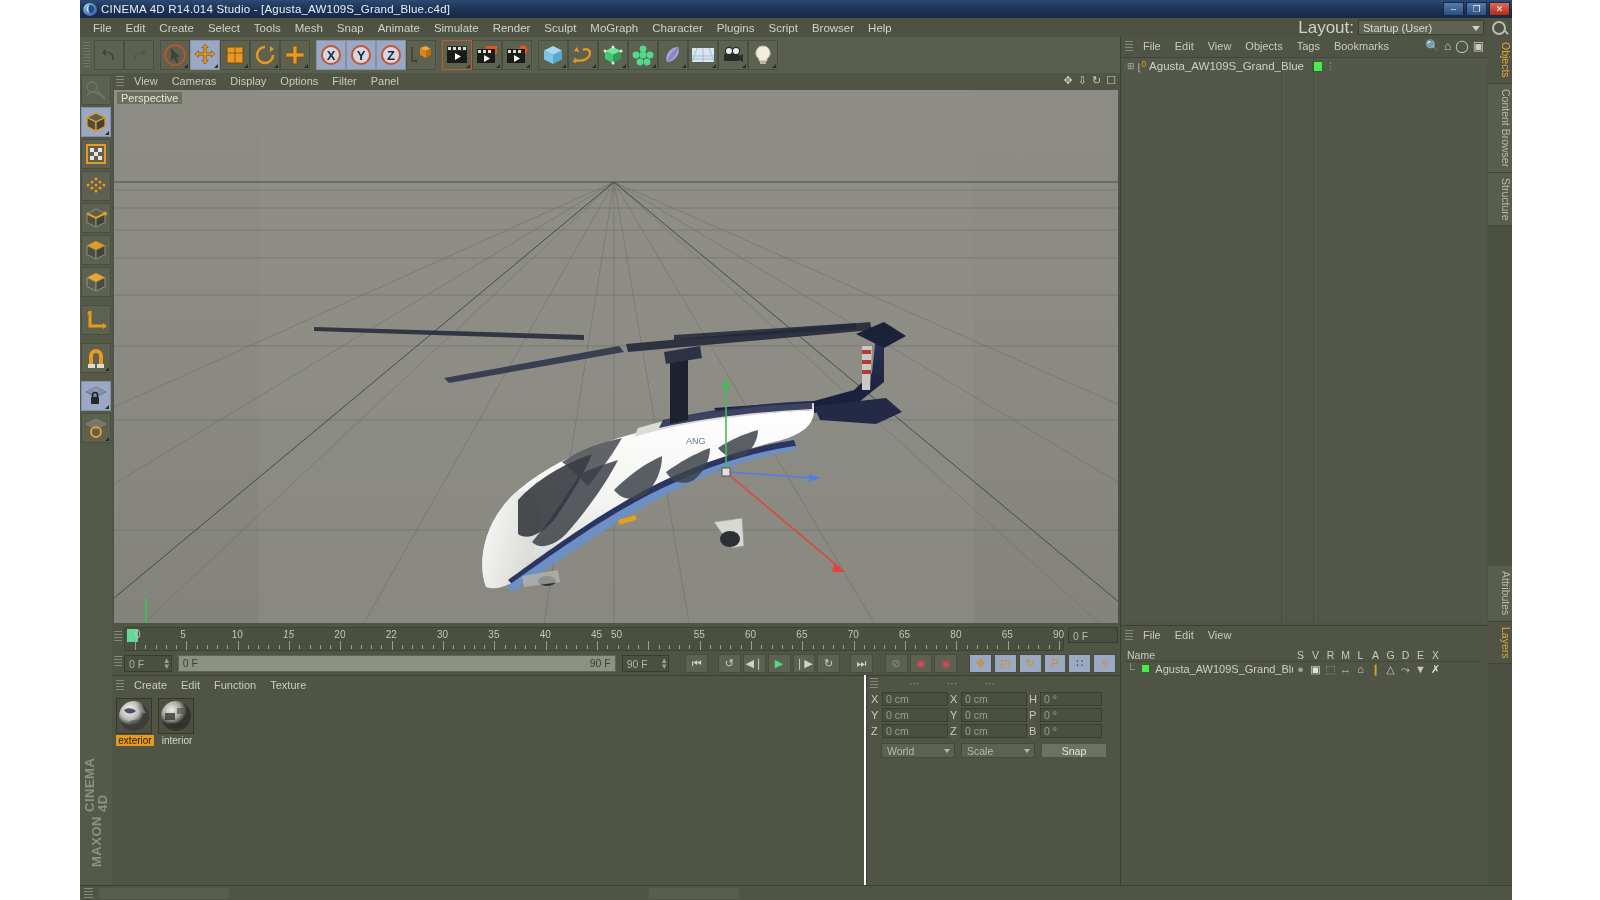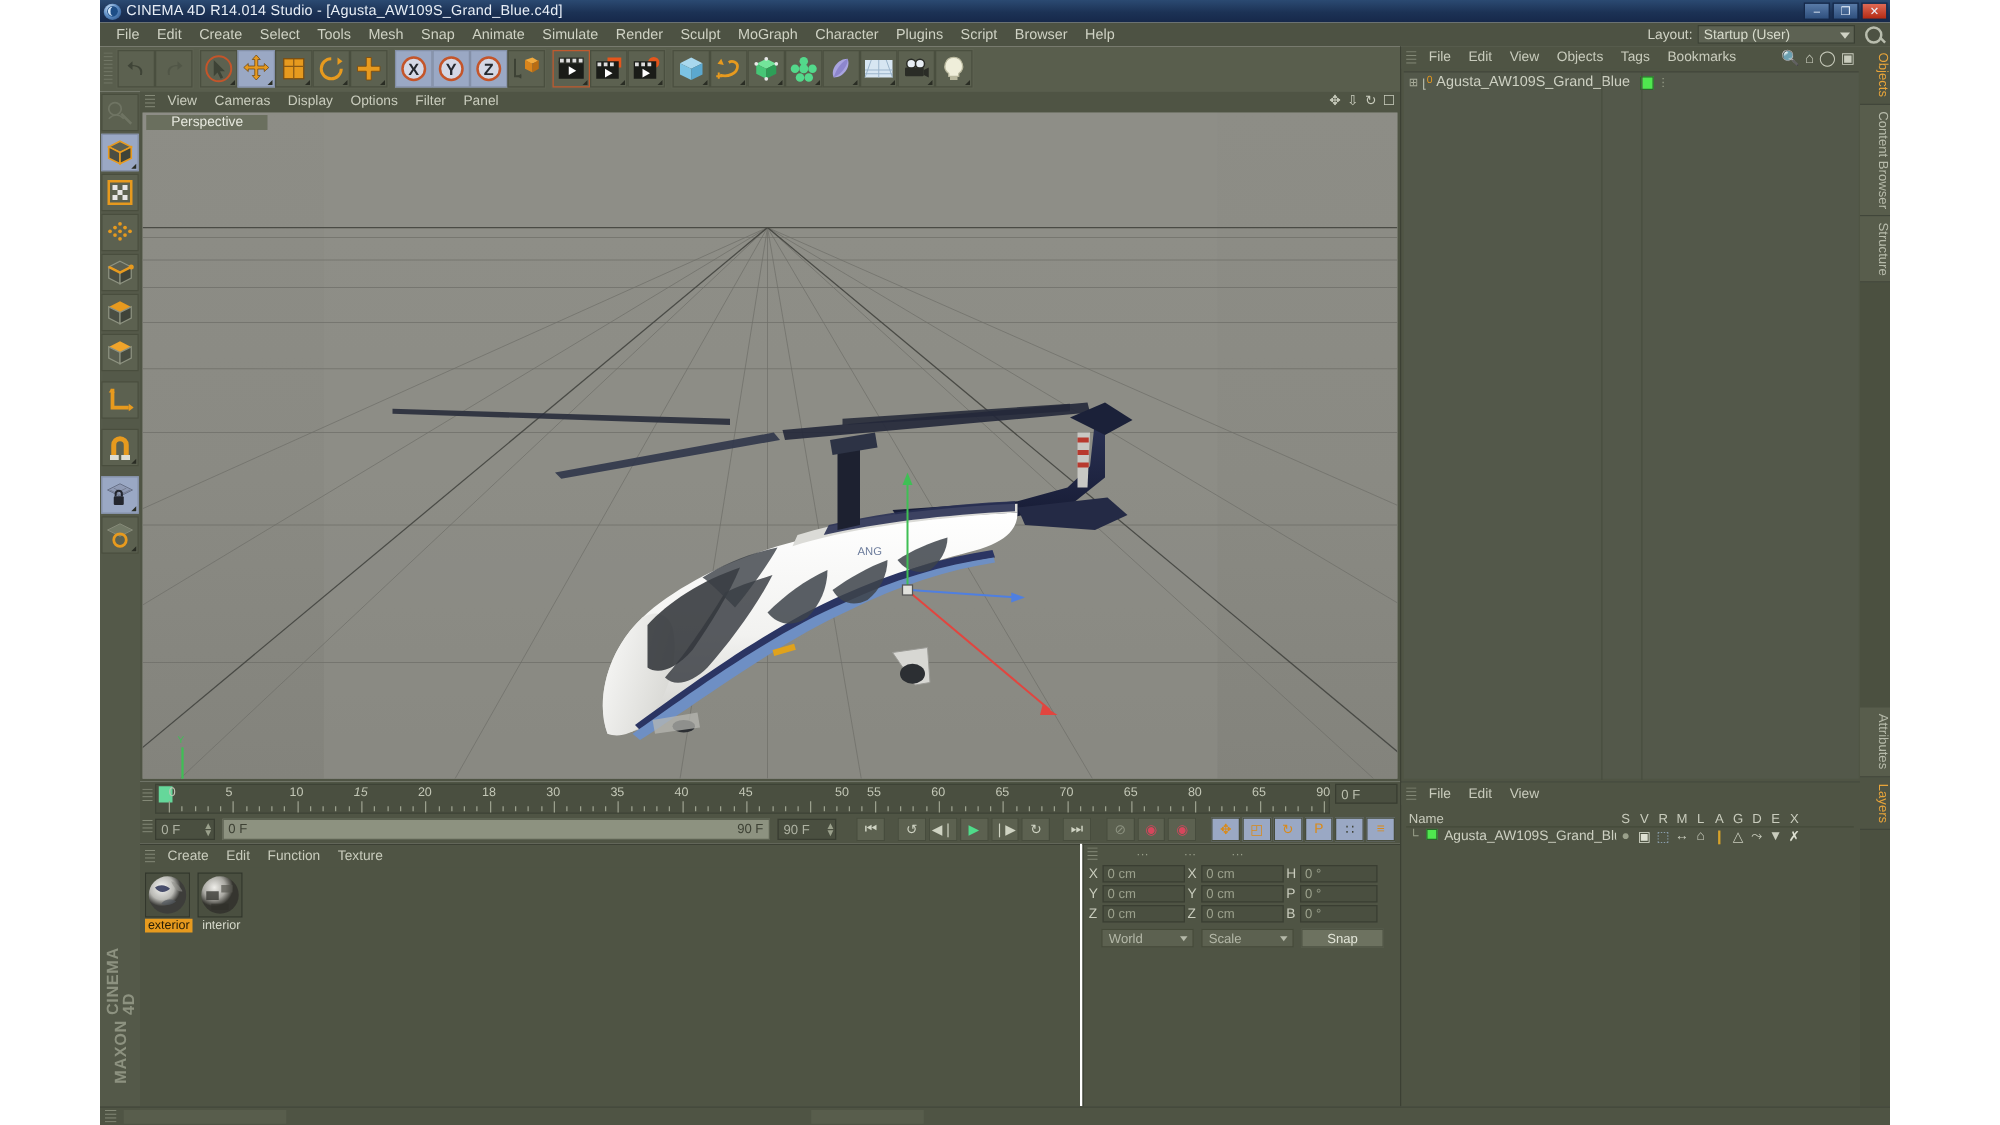--- a/index.html
+++ b/index.html
@@ -43,21 +43,21 @@
     background: #4d5243;
     display: flex; align-items: center; padding-left: 6px;
   }
   .menu-item {
     font-size: 11.5px; color: #cfd2c4; padding: 1px 7px; cursor: default; white-space: nowrap;
   }
   .layout-box {
     position: absolute; right: 28px; top: 0; height: 19px;
     display: flex; align-items: center; gap: 4px;
   }
-  .layout-lab { font-size: 11px; color: #cfd2c4; }
+  .layout-lab { font-size: 17px; color: #cfd2c4; }
   .layout-sel {
     width: 126px; height: 15px; background: #5d6253;
     border: 1px solid #3b4034; font-size: 11px; color: #d8dccd;
     padding-left: 4px; display:flex; align-items:center; position: relative;
   }
   .layout-sel .caret {
     position:absolute; right:3px; top:5px;
     border-left:4px solid transparent; border-right:4px solid transparent;
     border-top:5px solid #cfd2c4;
   }
@@ -128,21 +128,21 @@
     width:8px;height:11px;margin-right:3px;
     background-image: repeating-linear-gradient(to bottom,#868b79 0 1px,transparent 1px 3px);
     background-size:3px 3px;
   }
   .vp-canvas {
     position:absolute; left:2px; top:17px; width:1004px; height:533px;
     background:#8b8b84; overflow:hidden;
   }
   .vp-label {
     position:absolute; left:3px; top:2px; font-size:11px; color:#e6e8de;
-    background:#6a6f5e; padding:0px 20px; z-index:5;
+    background:#6a6f5e; padding:0px 4px; z-index:5;
   }
   .vp-grid-svg { position:absolute; left:0; top:0; }
 
   
   .objman {
     position:absolute; left:1120px; top:37px; width:368px; height:588px;
     background:#4f5444; border-left:1px solid #3c4034;
   }
   .pm-menu {
     height:18px; display:flex; align-items:center; padding-left:4px;
@@ -804,26 +804,26 @@
     <div class="vp-dots" style="position:absolute;left:2px;top:6px"></div>
 
     <div class="tl-ruler">
       <div class="tl-green"></div>
       <div id="tl-nums">
           <div class="tl-num" style="left: 10px;">0</div>
           <div class="tl-num" style="left: 55.3333px;">5</div>
           <div class="tl-num" style="left: 106.667px;">10</div>
           <div class="tl-num" style="left: 158px; font-style: italic;">15</div>
           <div class="tl-num" style="left: 209.333px;">20</div>
-          <div class="tl-num" style="left: 260.667px;">18</div>
+          <div class="tl-num" style="left: 260.667px;">22</div>
           <div class="tl-num" style="left: 312px;">30</div>
           <div class="tl-num" style="left: 363.333px;">35</div>
           <div class="tl-num" style="left: 414.667px;">40</div>
           <div class="tl-num" style="left: 466px;">45</div>
-          <div class="tl-num" style="left: 543px;">50</div>
+          <div class="tl-num" style="left: 486px;">50</div>
           <div class="tl-num" style="left: 568.667px;">55</div>
           <div class="tl-num" style="left: 620px;">60</div>
           <div class="tl-num" style="left: 671.333px; text-align: right;">65</div>
           <div class="tl-num" style="left: 722.667px;">70</div>
           <div class="tl-num" style="left: 774px;">65</div>
           <div class="tl-num" style="left: 825.333px;">80</div>
           <div class="tl-num" style="left: 876.667px;">65</div>
           <div class="tl-num" style="left: 928px;">90</div>
         </div>
       <div id="tl-ticks">

